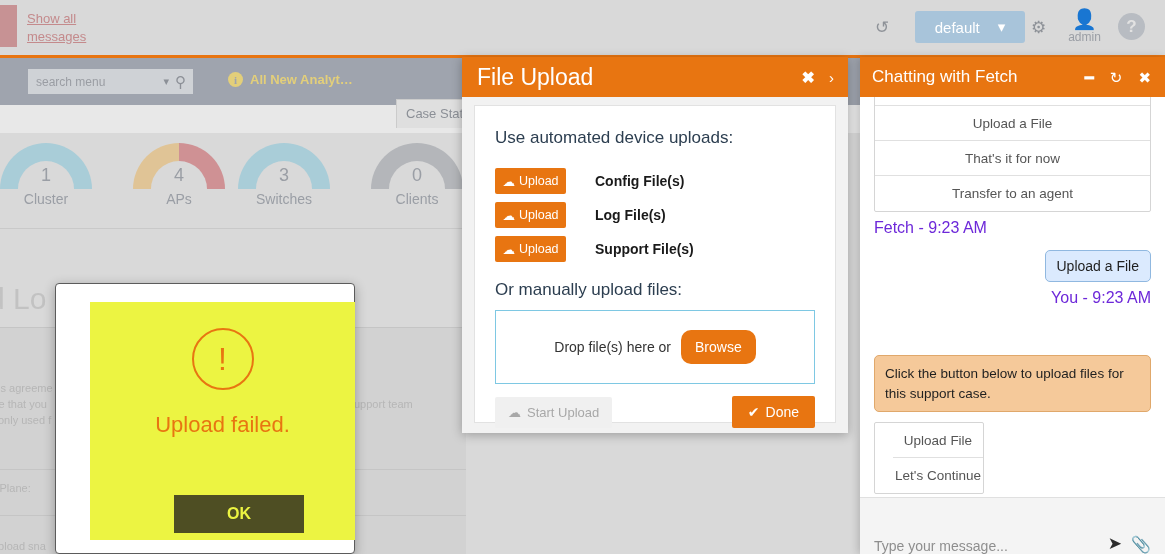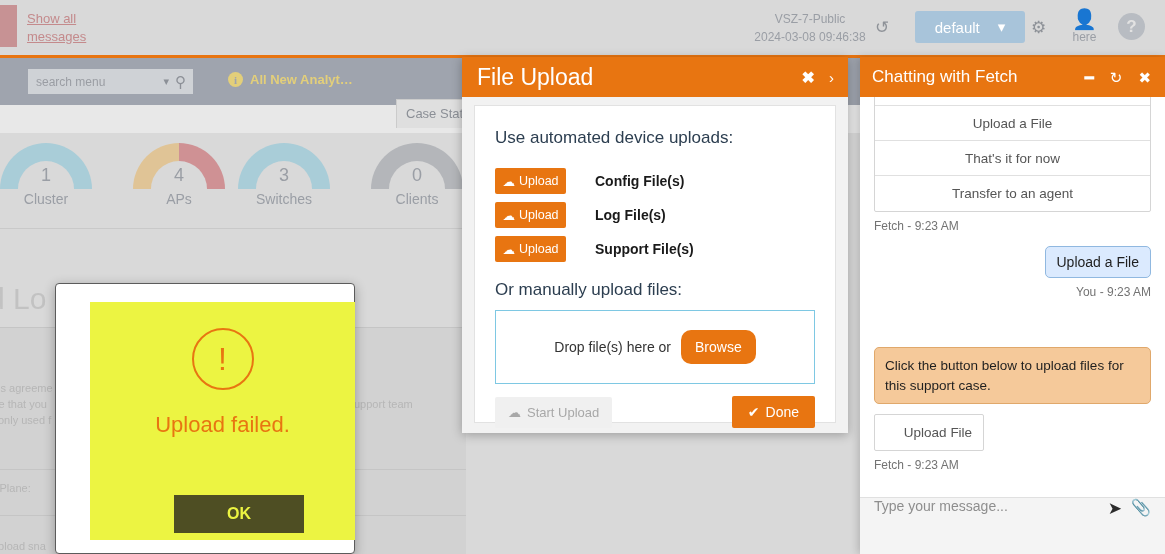--- a/index.html
+++ b/index.html
@@ -138,35 +138,35 @@
     background: #fff; overflow: hidden; padding: 0 14px;
   }
   .chat-track { position: absolute; left: 2px; top: 40px; width: 4px; height: 417px; background: #eee; }
   .chat-thumb { position: absolute; left: 2px; top: 150px; width: 4px; height: 150px; background: #c4c4c4; }
   .opt-group { border: 1px solid #d5d5d5; border-radius: 2px; background: #fff; }
   .opt {
     height: 35px; display: flex; align-items: center; justify-content: center;
     font-size: 13.5px; color: #555; border-bottom: 1px solid #e0e0e0; cursor: pointer;
   }
   .opt:last-child { border-bottom: none; }
-  .meta { font-size: 12px; color: #737373; margin: 7px 0 13px 0; }
+  .meta { font-size: 16px; color: #6d28d9; margin: 7px 0 13px 0; }
   .meta.right { text-align: right; }
   .bub-user {
     display: inline-block; background: #dbeafe; border: 1px solid #90b8e0;
     border-radius: 5px; padding: 7px 11px; font-size: 14px; color: #1f1f1f;
   }
   .row-right { text-align: right; }
   .bub-bot {
     background: #f5c99a; border: 1px solid #e0a86b; border-radius: 5px;
     padding: 8px 10px; font-size: 13.5px; color: #1f1f1f; line-height: 1.45; margin-top: 48px;
   }
   .chat-input {
     position: absolute; left: 0; bottom: 0; width: 305px; height: 57px;
     background: #f4f4f4; border-top: 1px solid #e0e0e0;
-    display: flex; align-items: flex-start; padding: 0 14px;
+    display: flex; align-items: flex-end; padding: 0 14px;
   }
   .chat-ph { flex: 1; color: #8e8e8e; font-size: 14px; }
   .chat-send { font-size: 17px; color: #2b2b2b; cursor: pointer; margin-right: 9px; }
   .chat-clip { font-size: 16px; color: #555; cursor: pointer; }
 
   
   .alert-frame {
     position: absolute; left: 55px; top: 283px; width: 300px; height: 271px;
     background: #fff; border: 1px solid #5b5b5b; border-radius: 4px;
     box-shadow: 0 3px 12px rgba(0,0,0,.3);
@@ -285,33 +285,29 @@
       <div class="bg-txt" style="left:-8px; top:55px;">his agreeme</div>
       <div class="bg-txt" style="left:-10px; top:71px;">lge that you</div>
       <div class="bg-txt" style="left:-2px; top:87px;">only used f</div>
       <div class="bg-txt" style="left:354px; top:71px;">upport team</div>
       <div class="bg-txt" style="left:-6px; top:155px;">l Plane:</div>
       <div class="bg-txt" style="left:-8px; top:213px;">upload sna</div>
     </div>
   </div>
 
   <div class="hdr">
-    <div class="hdr-env">
-      <div>VSZ-7-Public</div>
-      <div>2024-03-08  09:46:38</div>
-    </div>
     <div class="hdr-refresh">↺</div>
     <div class="hdr-sel">
       <span>default</span>
       <span>▾</span>
     </div>
     <div class="hdr-gear">⚙</div>
     <div class="hdr-user">
       <div class="av">👤</div>
-      <div class="nm">here</div>
+      <div class="nm">admin</div>
     </div>
     <div class="hdr-help">?</div>
   </div>
   <div class="orange-rule"></div>
 
   <div class="alert-frame">
     <div class="alert-body">
       <div class="alert-circle">!</div>
       <div class="alert-msg">Upload failed.</div>
       <button class="alert-ok">OK</button>
@@ -391,20 +387,21 @@
 
       <div class="row-right">
         <span class="bub-user">Upload a File</span>
       </div>
       <div class="meta right">You - 9:23 AM</div>
 
       <div class="bub-bot">Click the button below to upload files for this support case.</div>
 
       <div class="opt-group" style="margin-top:10px; width:110px;padding-left:18px;">
         <div class="opt">Upload File</div>
+        <div class="opt">Let's Continue</div>
       </div>
       <div class="meta">Fetch - 9:23 AM</div>
     </div>
 
     <div class="chat-input">
       <span class="chat-ph">Type your message...</span>
       <span class="chat-send">➤</span>
       <span class="chat-clip">📎</span>
     </div>
   </div>

